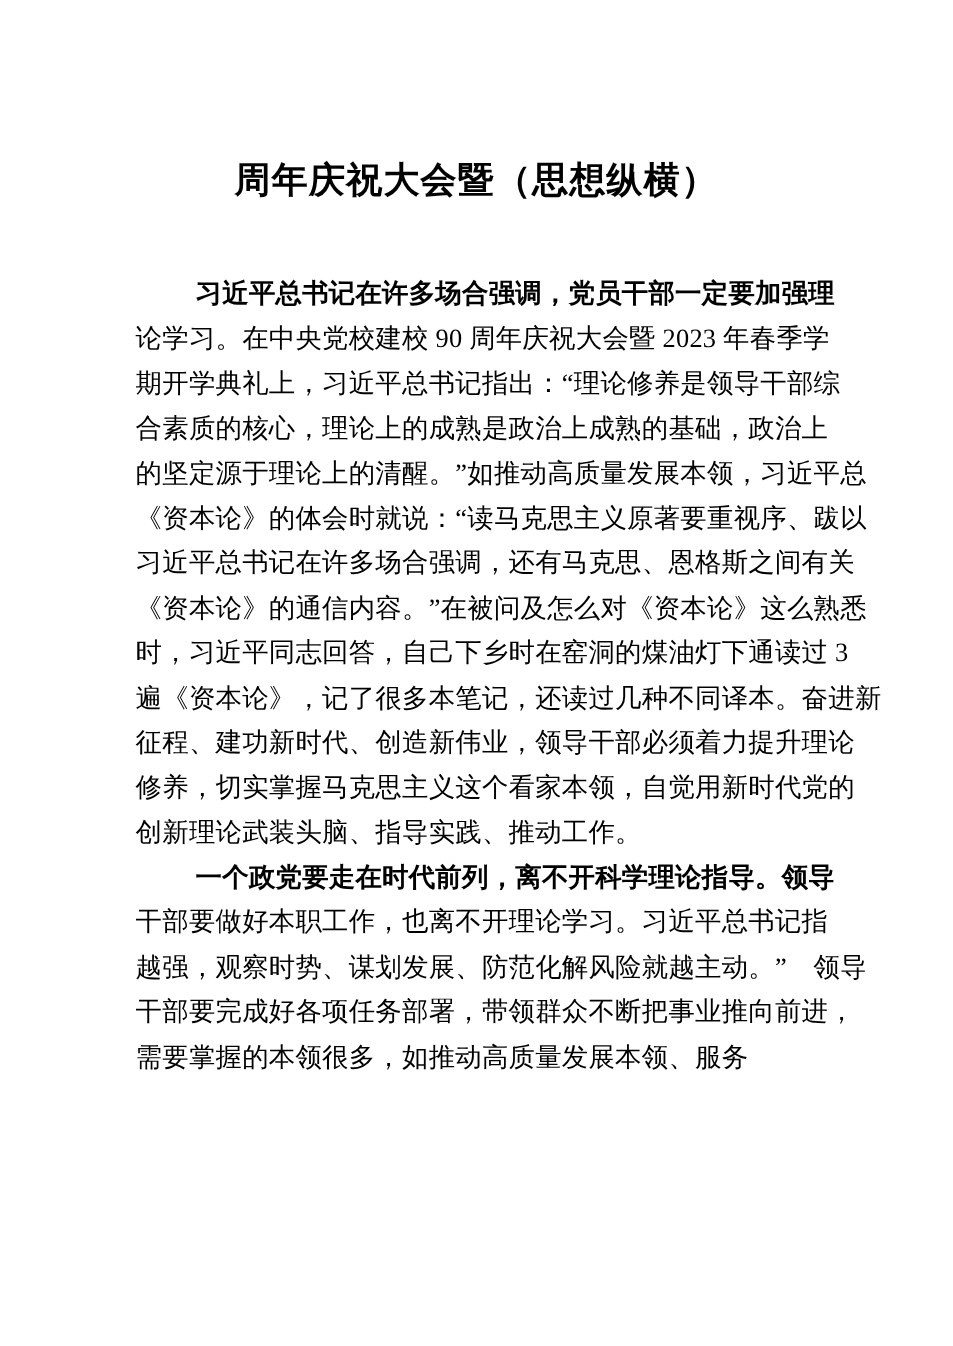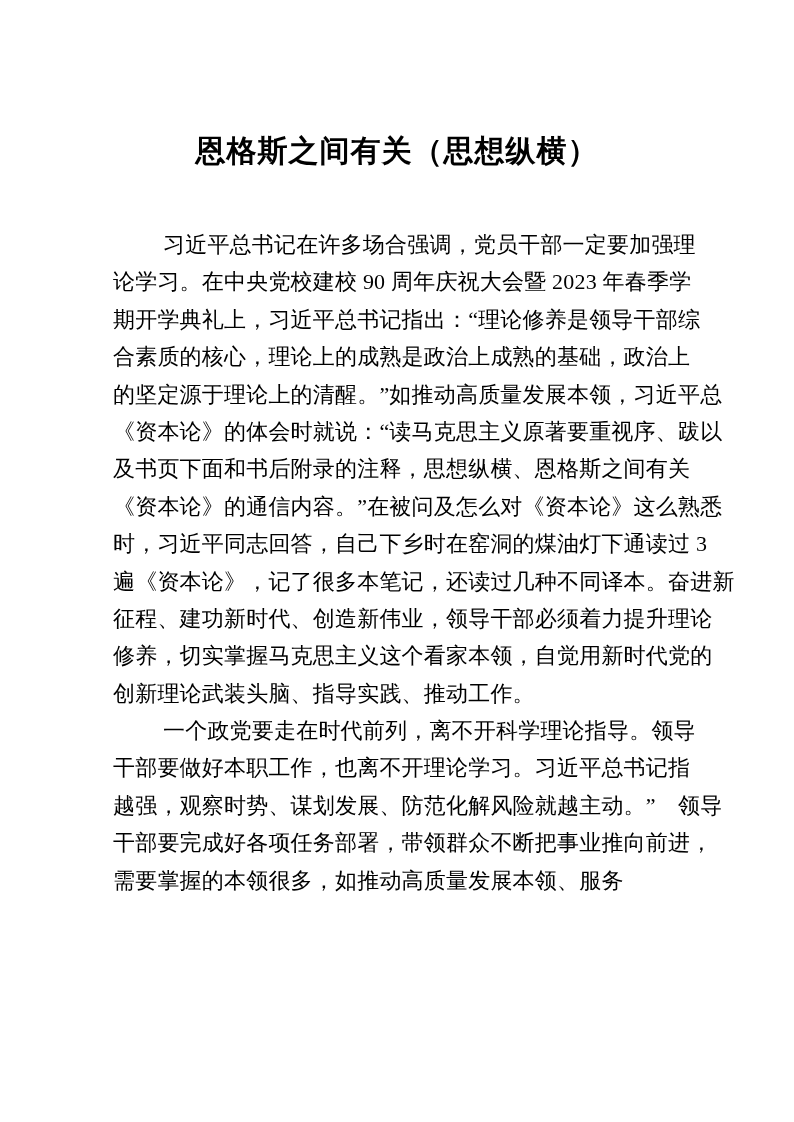--- a/index.html
+++ b/index.html
@@ -35,39 +35,40 @@
     padding: 0;
   }
   .line {
     height: 37.4px;
     line-height: 37.4px;
     white-space: pre;
     letter-spacing: 0.2px;
   }
   .indent {
     text-indent: 50px;
+    font-weight: bold;
   }
 </style>
 </head>
 <body>
 
 <div class="page">
 
-  <h1 class="doc-title">恩格斯之间有关（思想纵横）</h1>
+  <h1 class="doc-title">周年庆祝大会暨（思想纵横）</h1>
 
   <div class="doc-body">
 
     <div class="para">
       <div class="line indent">习近平总书记在许多场合强调，党员干部一定要加强理</div>
       <div class="line">论学习。在中央党校建校 90 周年庆祝大会暨 2023 年春季学</div>
       <div class="line">期开学典礼上，习近平总书记指出：“理论修养是领导干部综</div>
       <div class="line">合素质的核心，理论上的成熟是政治上成熟的基础，政治上</div>
       <div class="line">的坚定源于理论上的清醒。”如推动高质量发展本领，习近平总</div>
       <div class="line">《资本论》的体会时就说：“读马克思主义原著要重视序、跋以</div>
-      <div class="line">及书页下面和书后附录的注释，思想纵横、恩格斯之间有关</div>
+      <div class="line">习近平总书记在许多场合强调，还有马克思、恩格斯之间有关</div>
       <div class="line">《资本论》的通信内容。”在被问及怎么对《资本论》这么熟悉</div>
       <div class="line">时，习近平同志回答，自己下乡时在窑洞的煤油灯下通读过 3</div>
       <div class="line">遍《资本论》，记了很多本笔记，还读过几种不同译本。奋进新</div>
       <div class="line">征程、建功新时代、创造新伟业，领导干部必须着力提升理论</div>
       <div class="line">修养，切实掌握马克思主义这个看家本领，自觉用新时代党的</div>
       <div class="line">创新理论武装头脑、指导实践、推动工作。</div>
     </div>
 
     <div class="para">
       <div class="line indent">一个政党要走在时代前列，离不开科学理论指导。领导</div>

